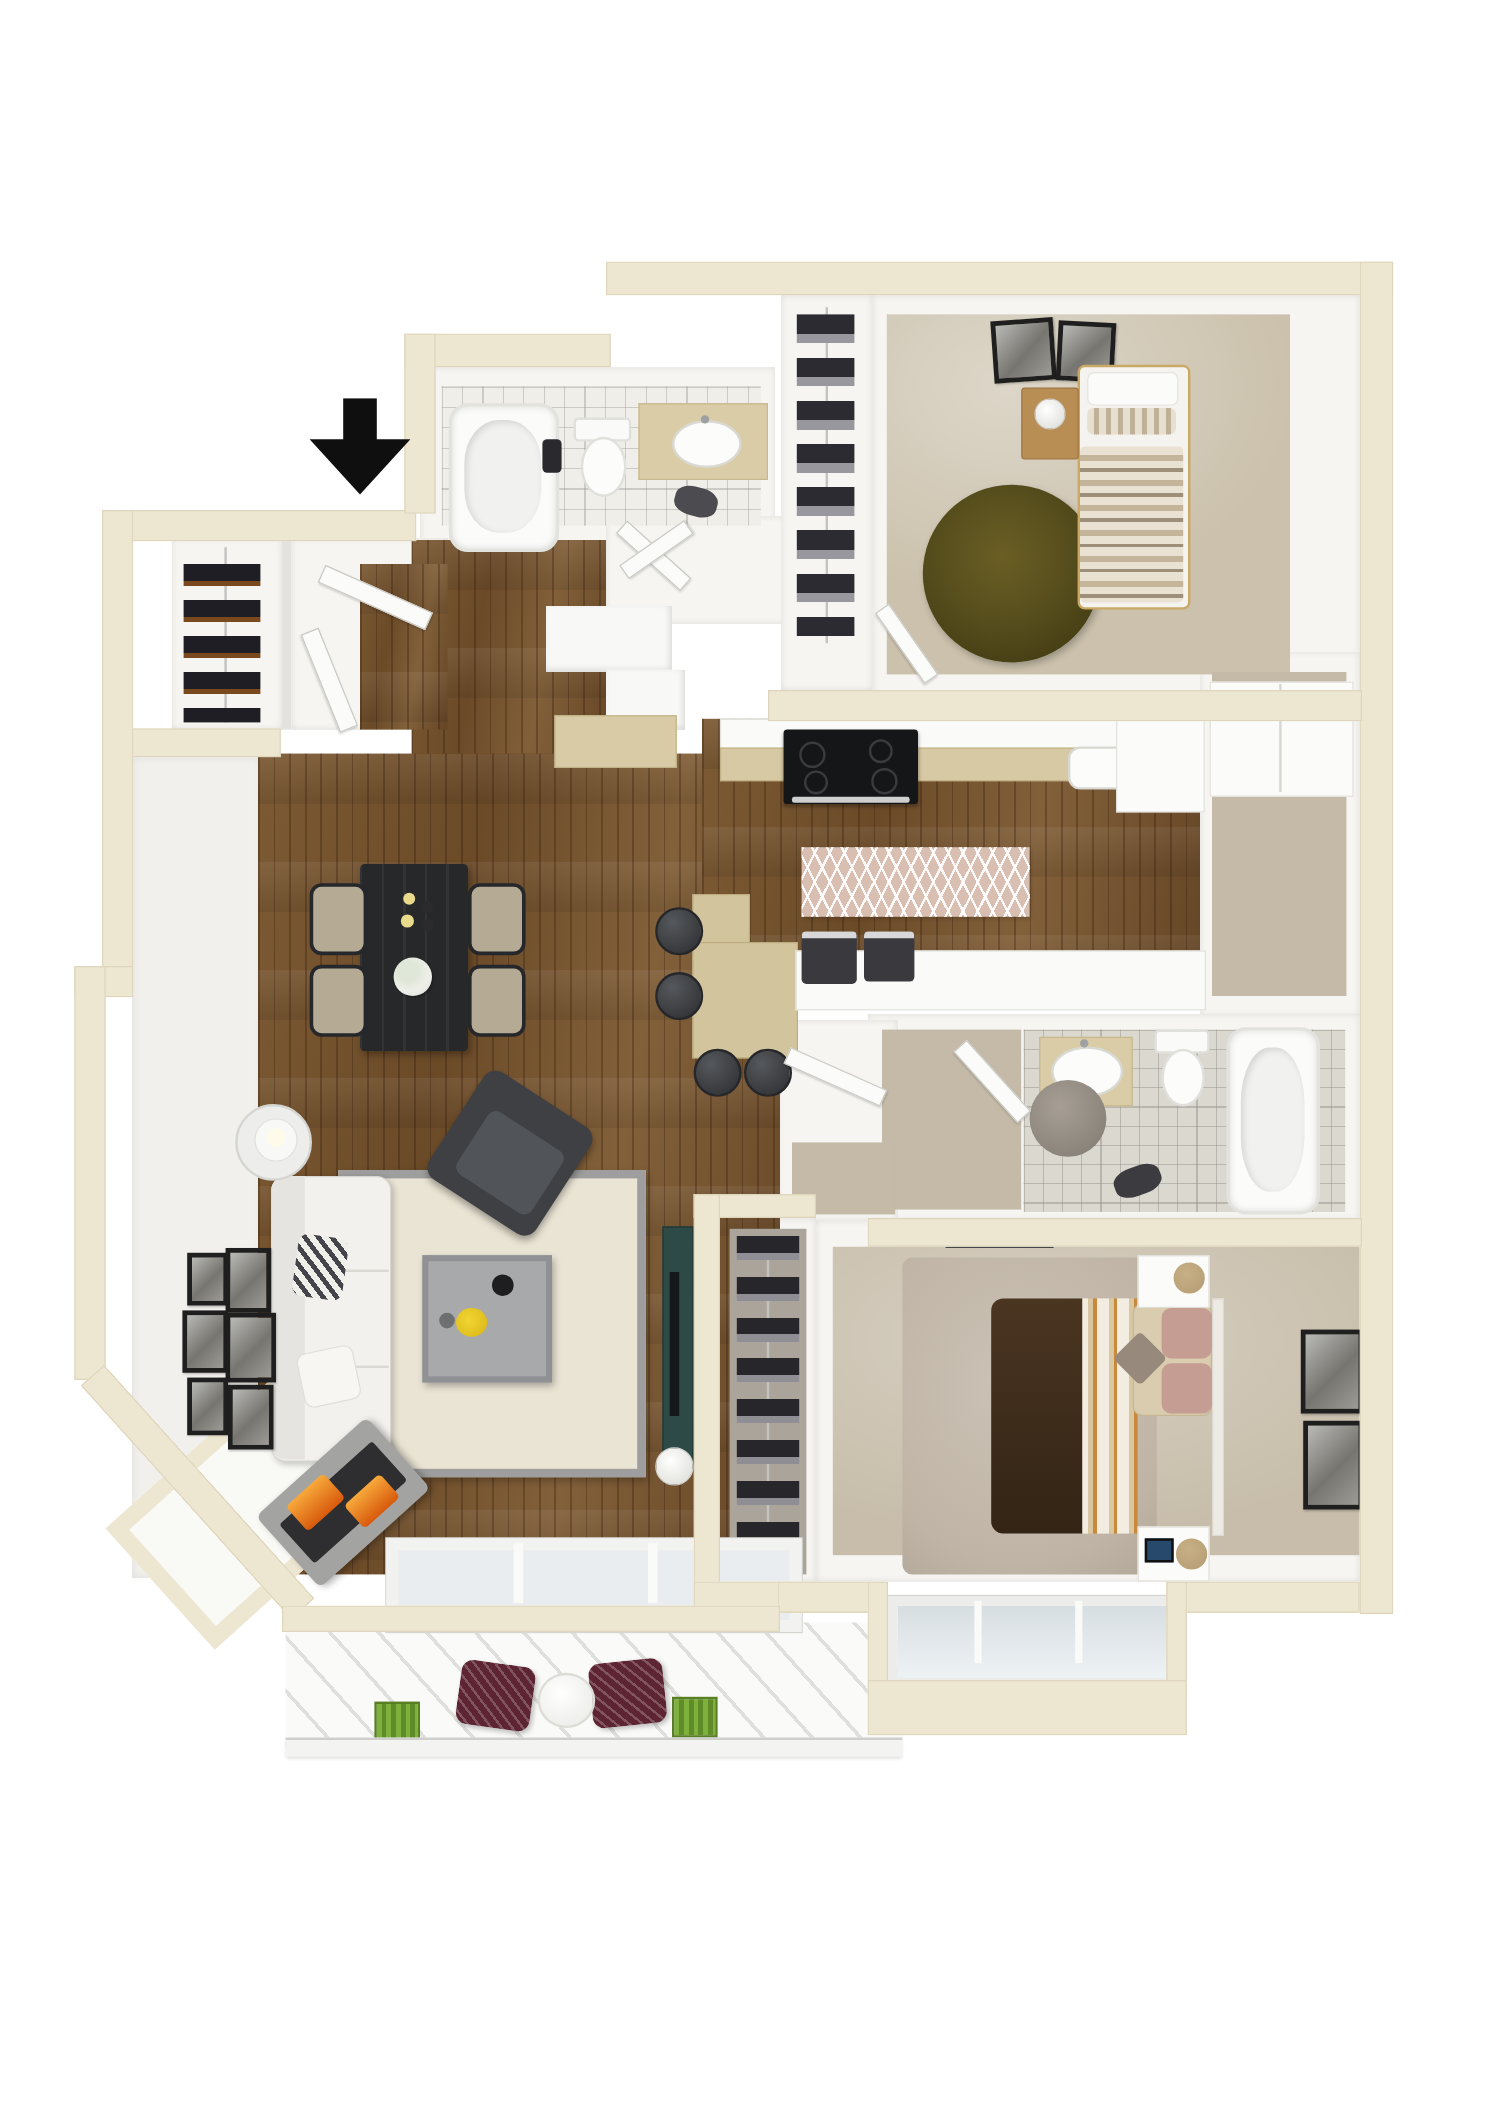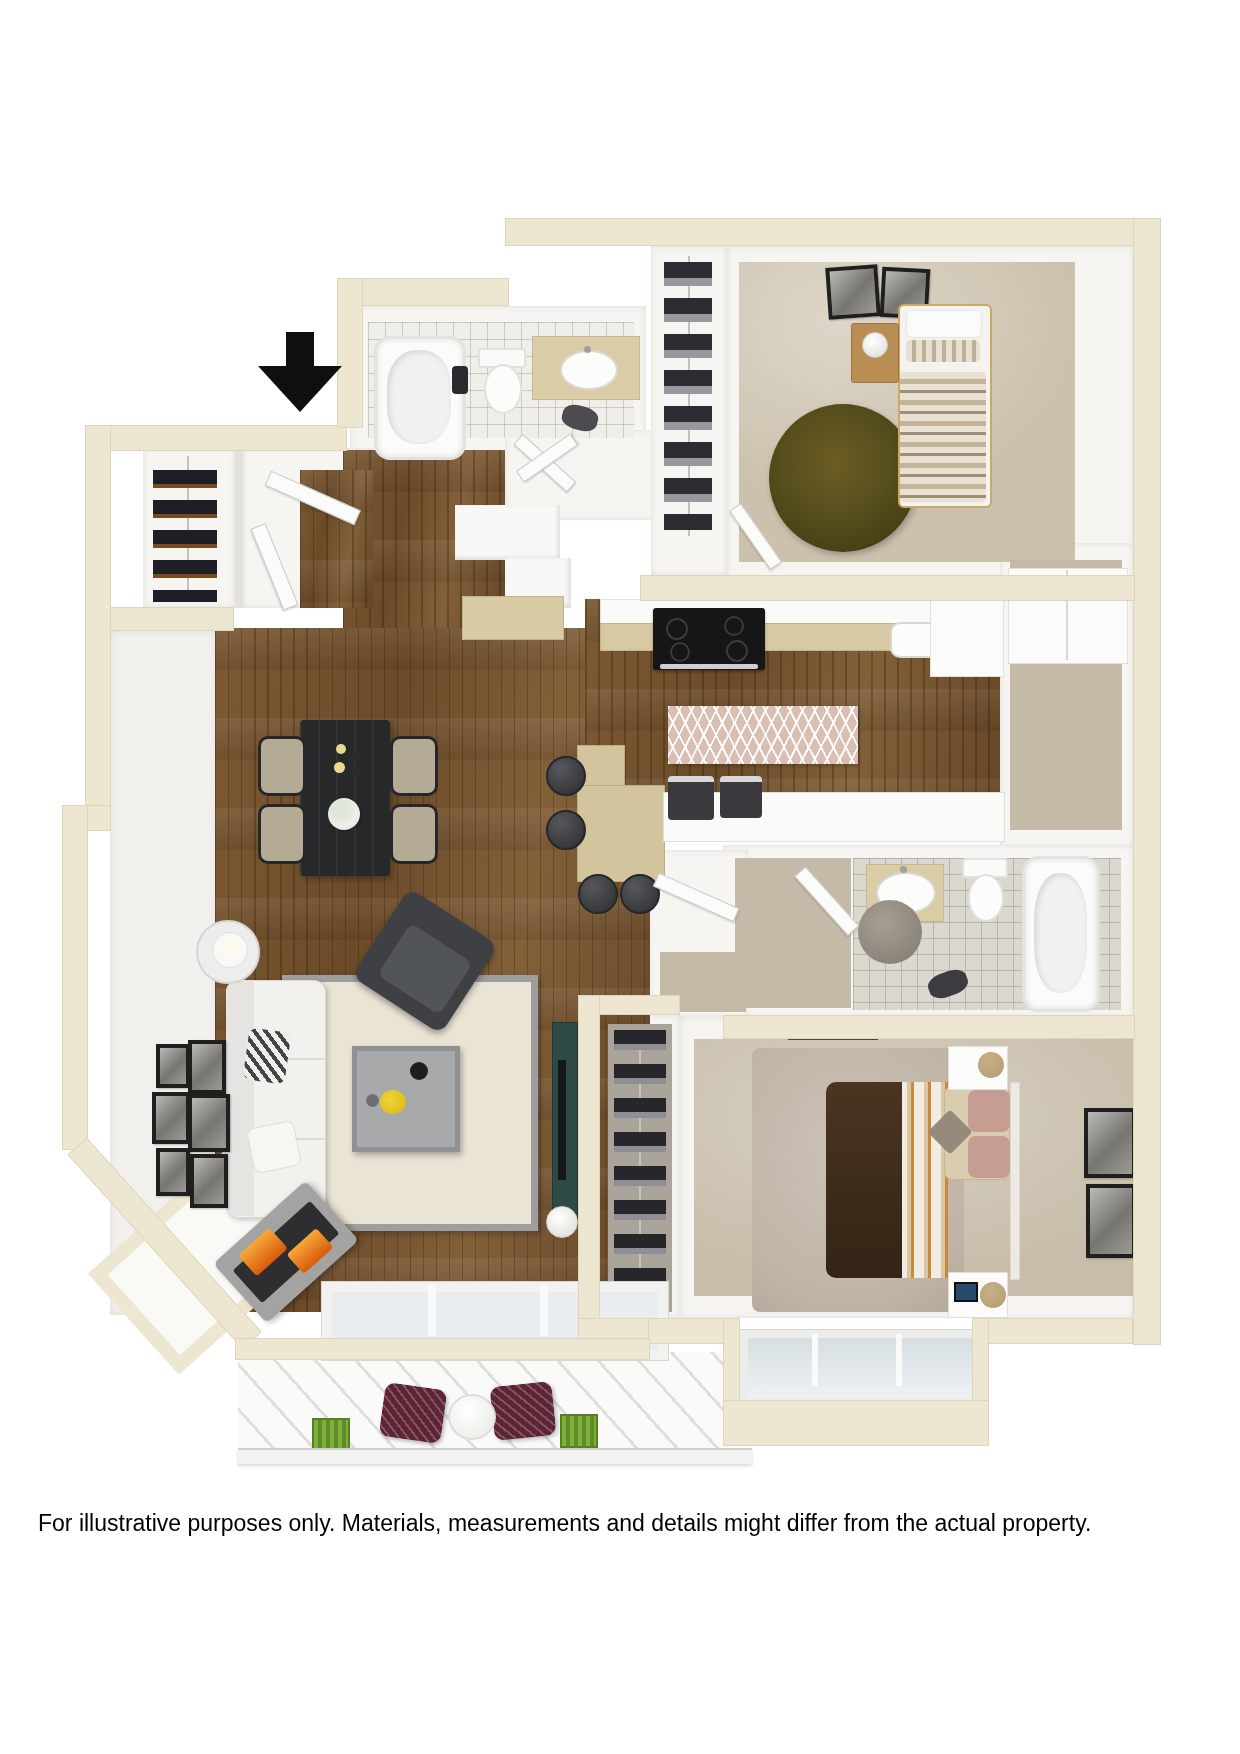--- a/index.html
+++ b/index.html
@@ -242,15 +242,14 @@
   <div class="abs wall" style="left:578px;top:995px;width:102px;height:20px;"></div>
   <div class="abs wall" style="left:578px;top:995px;width:22px;height:349px;"></div>
   <div class="abs wall" style="left:578px;top:1318px;width:102px;height:26px;"></div>
   <div class="abs wall" style="left:648px;top:1318px;width:90px;height:26px;"></div>
   <div class="abs wall" style="left:972px;top:1318px;width:161px;height:26px;"></div>
   <div class="abs wall" style="left:723px;top:1318px;width:17px;height:96px;"></div>
   <div class="abs wall" style="left:972px;top:1318px;width:17px;height:96px;"></div>
   <div class="abs wall" style="left:723px;top:1400px;width:266px;height:46px;"></div>
   <div class="abs wall" style="left:235px;top:1338px;width:415px;height:22px;"></div>
 
-  <div class="abs over disclaimer" style="left:38px;top:1510px;width:1170px;">For illustrative purposes only.  Materials, measurements and details might differ from the actual property.</div>
 
 </div>
 
 </body></html>

